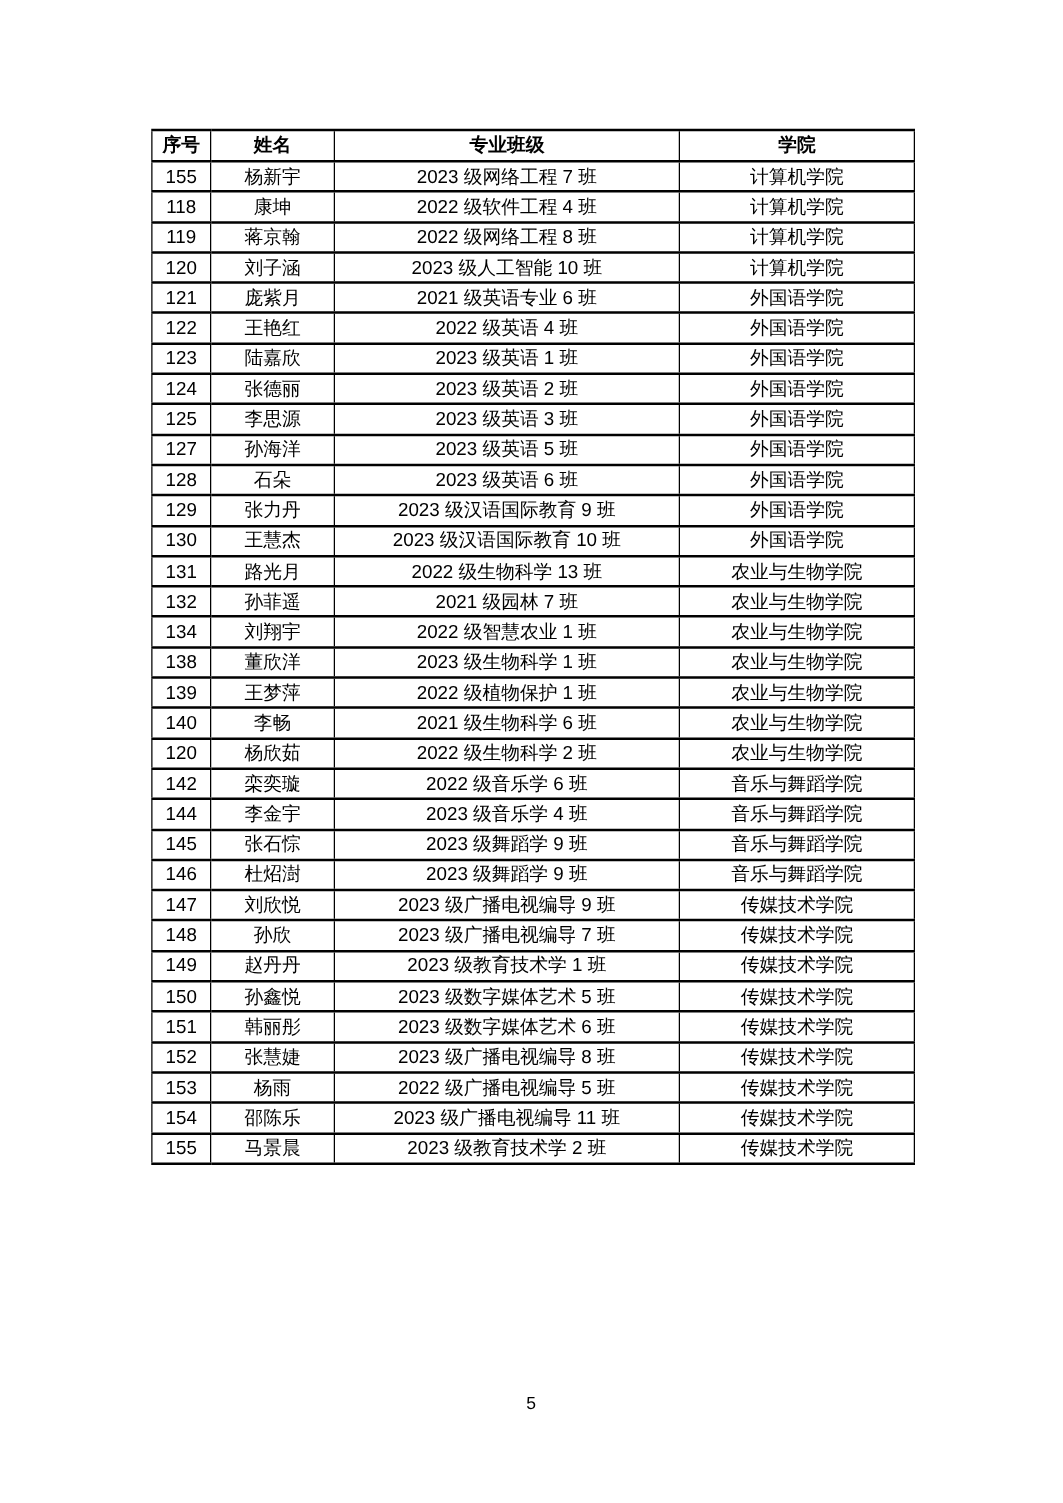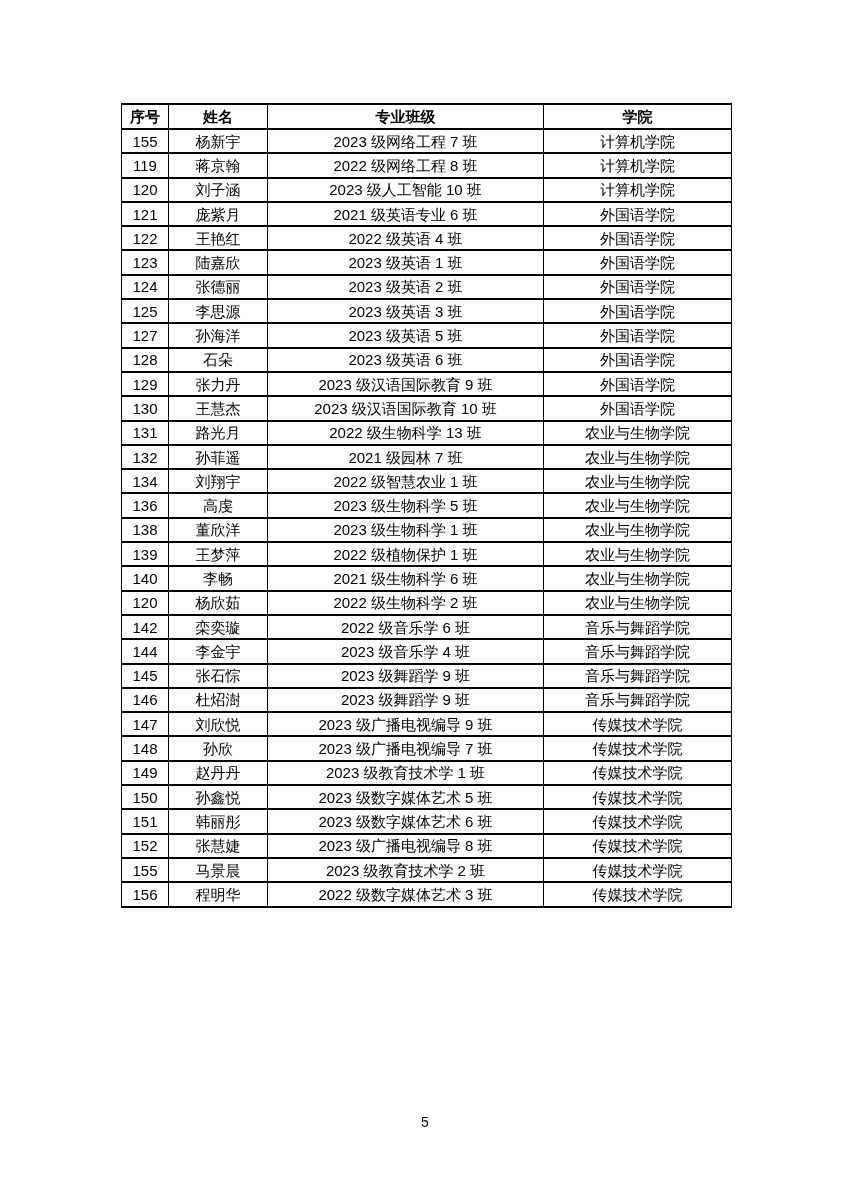--- a/index.html
+++ b/index.html
@@ -78,20 +78,26 @@
       </tr>
     </thead>
     <tbody>
         <tr>
           <td>155</td>
           <td>杨新宇</td>
           <td>2023 级网络工程 7 班</td>
           <td>计算机学院</td>
         </tr>
         <tr>
+          <td>118</td>
+          <td>康坤</td>
+          <td>2022 级软件工程 4 班</td>
+          <td>计算机学院</td>
+        </tr>
+        <tr>
           <td>119</td>
           <td>蒋京翰</td>
           <td>2022 级网络工程 8 班</td>
           <td>计算机学院</td>
         </tr>
         <tr>
           <td>120</td>
           <td>刘子涵</td>
           <td>2023 级人工智能 10 班</td>
           <td>计算机学院</td>
@@ -162,26 +168,20 @@
           <td>2021 级园林 7 班</td>
           <td>农业与生物学院</td>
         </tr>
         <tr>
           <td>134</td>
           <td>刘翔宇</td>
           <td>2022 级智慧农业 1 班</td>
           <td>农业与生物学院</td>
         </tr>
         <tr>
-          <td>136</td>
-          <td>高虔</td>
-          <td>2023 级生物科学 5 班</td>
-          <td>农业与生物学院</td>
-        </tr>
-        <tr>
           <td>138</td>
           <td>董欣洋</td>
           <td>2023 级生物科学 1 班</td>
           <td>农业与生物学院</td>
         </tr>
         <tr>
           <td>139</td>
           <td>王梦萍</td>
           <td>2022 级植物保护 1 班</td>
           <td>农业与生物学院</td>
@@ -252,28 +252,34 @@
           <td>2023 级数字媒体艺术 6 班</td>
           <td>传媒技术学院</td>
         </tr>
         <tr>
           <td>152</td>
           <td>张慧婕</td>
           <td>2023 级广播电视编导 8 班</td>
           <td>传媒技术学院</td>
         </tr>
         <tr>
+          <td>153</td>
+          <td>杨雨</td>
+          <td>2022 级广播电视编导 5 班</td>
+          <td>传媒技术学院</td>
+        </tr>
+        <tr>
+          <td>154</td>
+          <td>邵陈乐</td>
+          <td>2023 级广播电视编导 11 班</td>
+          <td>传媒技术学院</td>
+        </tr>
+        <tr>
           <td>155</td>
           <td>马景晨</td>
           <td>2023 级教育技术学 2 班</td>
-          <td>传媒技术学院</td>
-        </tr>
-        <tr>
-          <td>156</td>
-          <td>程明华</td>
-          <td>2022 级数字媒体艺术 3 班</td>
           <td>传媒技术学院</td>
         </tr>
       </tbody>
   </table>
 
   <div class="page-number">5</div>
 </div>
 
 </body></html>

